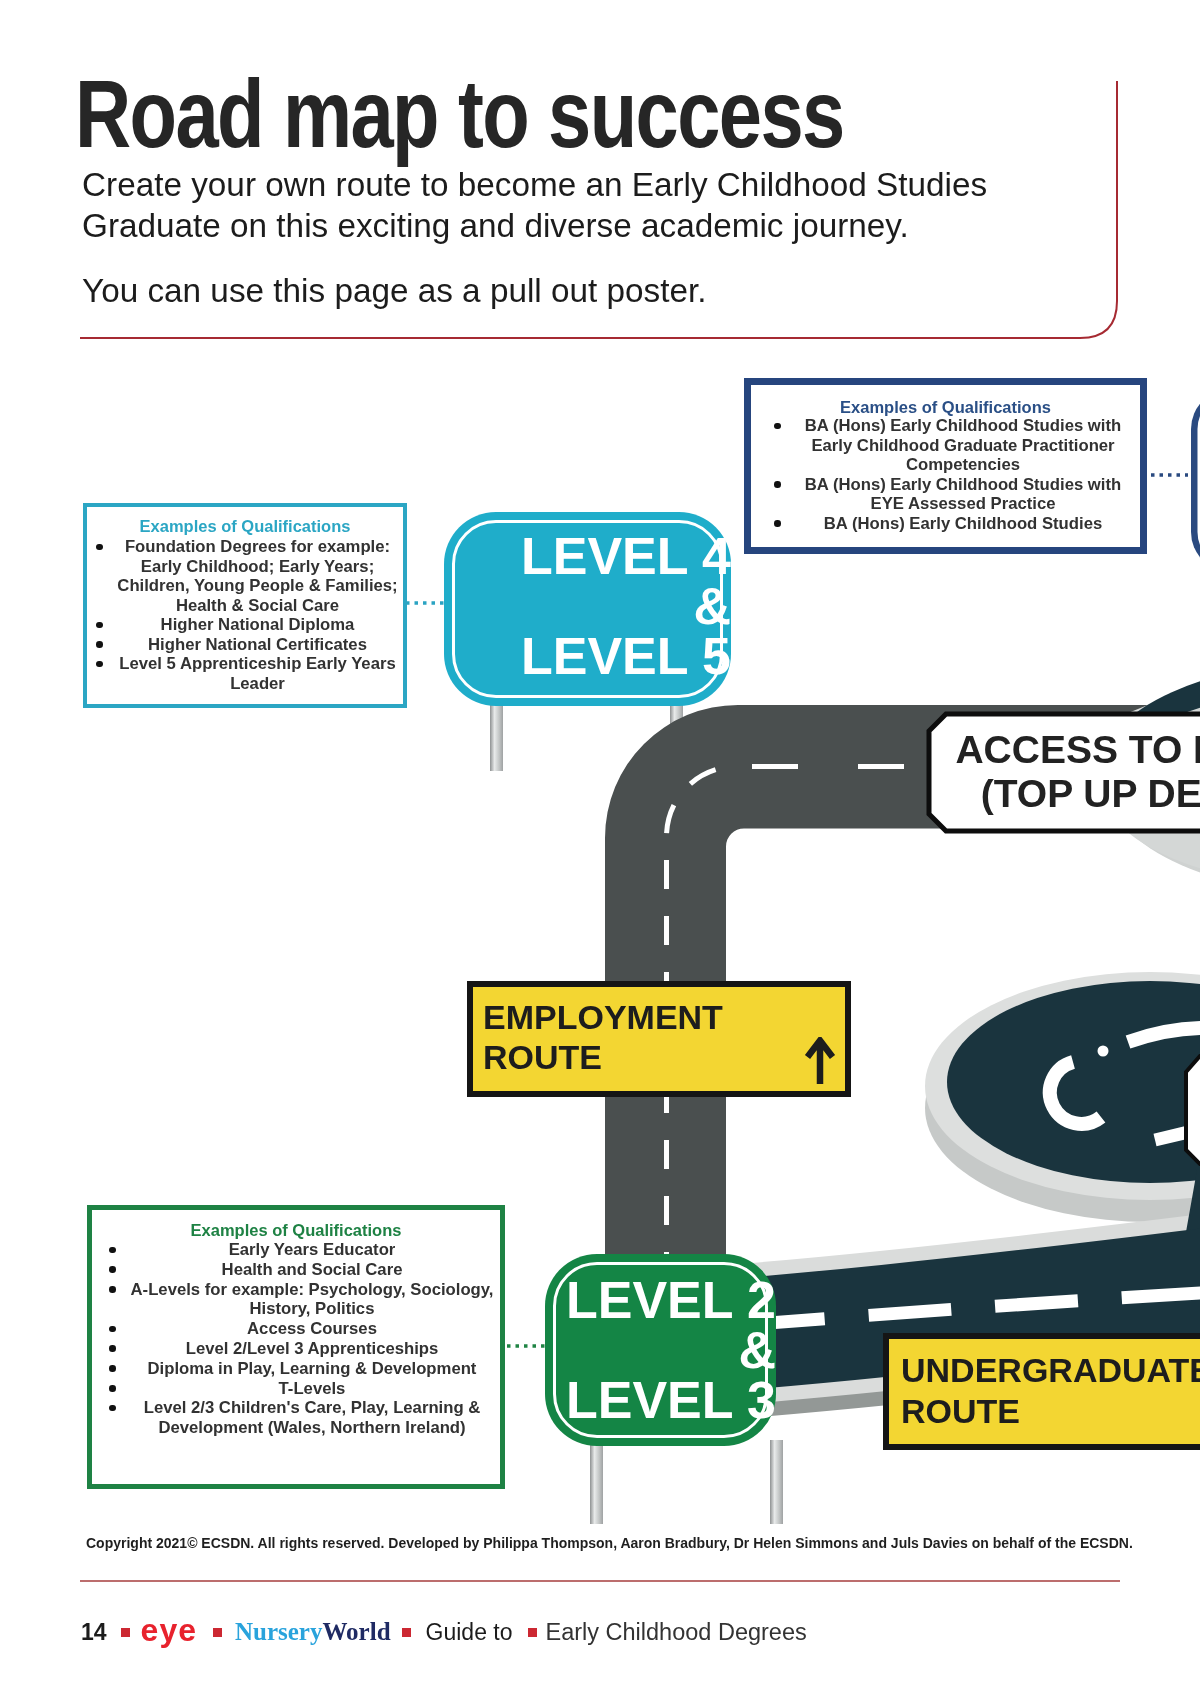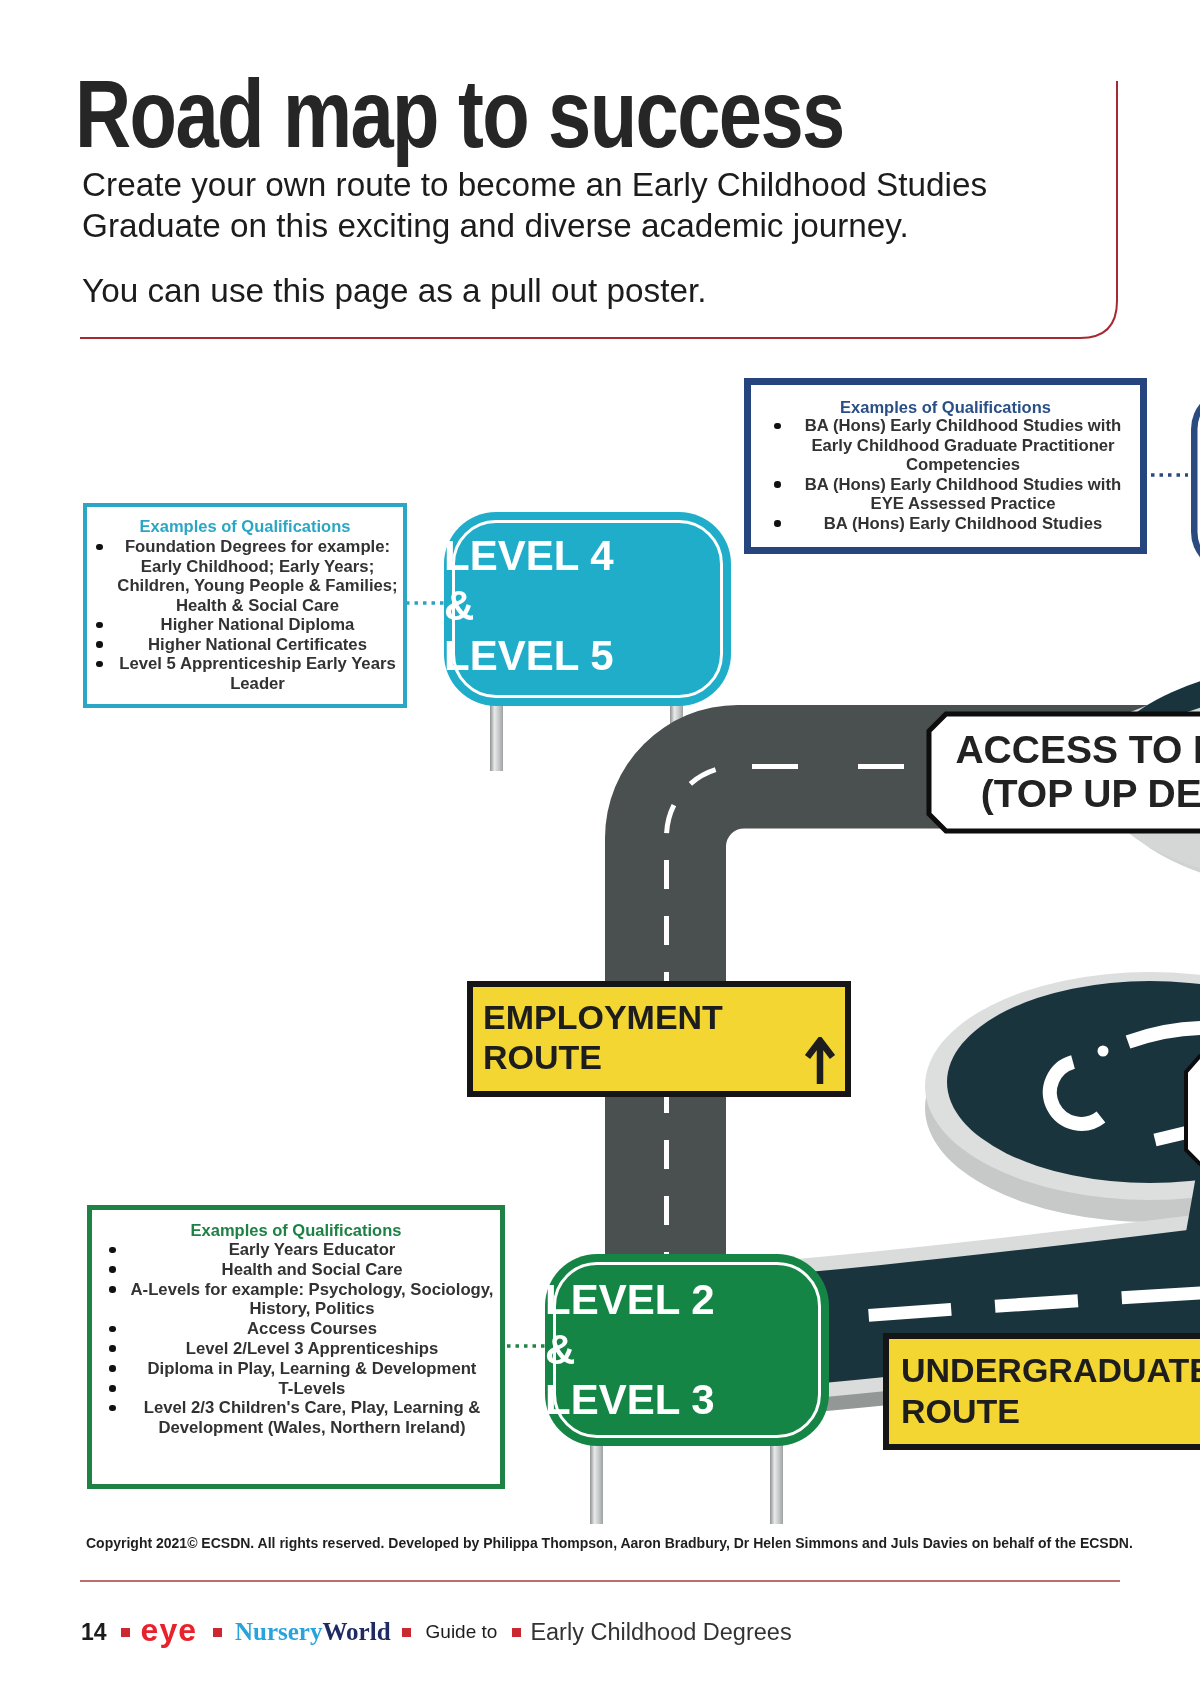--- a/index.html
+++ b/index.html
@@ -25,25 +25,25 @@
   #box-navy .qtitle{color:#2a4f86;font-size:16.5px;margin-top:13px;}
   #box-navy .qi{padding-left:35px;}
   #box-navy .qi::before{left:23px;}
   #box-navy .qlist{font-size:16.7px;line-height:19.5px;margin-top:-1px;}
   #box-green{left:87px;top:1205px;width:418px;height:284px;border:5px solid #1e8244;}
   #box-green .qtitle{color:#1e8244;font-size:16.5px;margin-top:11px;}
   #box-green .qi{padding-left:32px;}
   #box-green .qi::before{left:17px;}
   #box-green .qlist{font-size:16.7px;line-height:19.8px;margin-top:0px;}
   
-  .lsign{border-radius:52px;color:#fff;font-weight:bold;font-size:42px;text-align:left;}
+  .lsign{border-radius:52px;color:#fff;font-weight:bold;font-size:52px;text-align:right;}
   .lsign .inner{position:absolute;left:8px;top:8px;right:8px;bottom:8px;border:3.5px solid #fff;border-radius:44px;}
   #sign45{left:444px;top:512px;width:287px;height:194px;background:#1fadca;}
   #sign45 .txt{position:absolute;width:100%;top:19px;line-height:50px;}
-  #sign23{left:545px;top:1254px;width:284px;height:192px;background:#148545;}
+  #sign23{left:545px;top:1254px;width:231px;height:192px;background:#148545;}
   #sign23 .txt{position:absolute;width:100%;top:21px;line-height:50px;}
   
   .ysign{background:#f3d632;border:6px solid #151515;box-sizing:border-box;color:#1d1d1d;font-weight:bold;font-size:34px;}
   #signEmp{left:467px;top:981px;width:384px;height:116px;line-height:40px;padding:10px 0 0 10px;}
   #signUnder{left:883px;top:1333px;width:390px;height:117px;line-height:41px;padding:11px 0 0 12px;}
   
   #copy{left:86px;top:1535px;font-size:14px;font-weight:bold;color:#1f1f1f;white-space:nowrap;}
   #footer{left:81px;top:1612px;height:40px;font-size:22px;color:#1c1c1c;display:flex;align-items:center;}
   .rsq{width:9px;height:9px;background:#cc2832;display:inline-block;margin:0 17px;}
   #f-eye{color:#e8222d;font-weight:bold;font-size:32px;letter-spacing:1px;position:relative;top:-2px;}
@@ -160,17 +160,17 @@
   </div>
 
   <div class="abs" id="copy">Copyright 2021© ECSDN. All rights reserved. Developed by Philippa Thompson, Aaron Bradbury, Dr Helen Simmons and Juls Davies on behalf of the ECSDN.</div>
   <div class="abs" id="footer">
     <span style="font-weight:bold;font-size:23px;">14</span>
       <span class="rsq" style="margin:0 11px 0 14px;"></span>
       <span id="f-eye">eye</span>
       <span class="rsq" style="margin:0 13px 0 16px;"></span>
       <span id="f-nw"><span id="f-n">Nursery</span><span id="f-w">World</span></span>
       <span class="rsq" style="margin:0 15px 0 11px;"></span>
-      <span style="font-size:19px;">Guide to</span>
+      <span style="font-size:23px;">Guide to</span>
       <span class="rsq" style="margin:0 9px 0 15px;"></span>
       <span style="font-size:23.5px;color:#333;">Early Childhood Degrees</span>
   </div>
 </div>
 
 </body></html>

